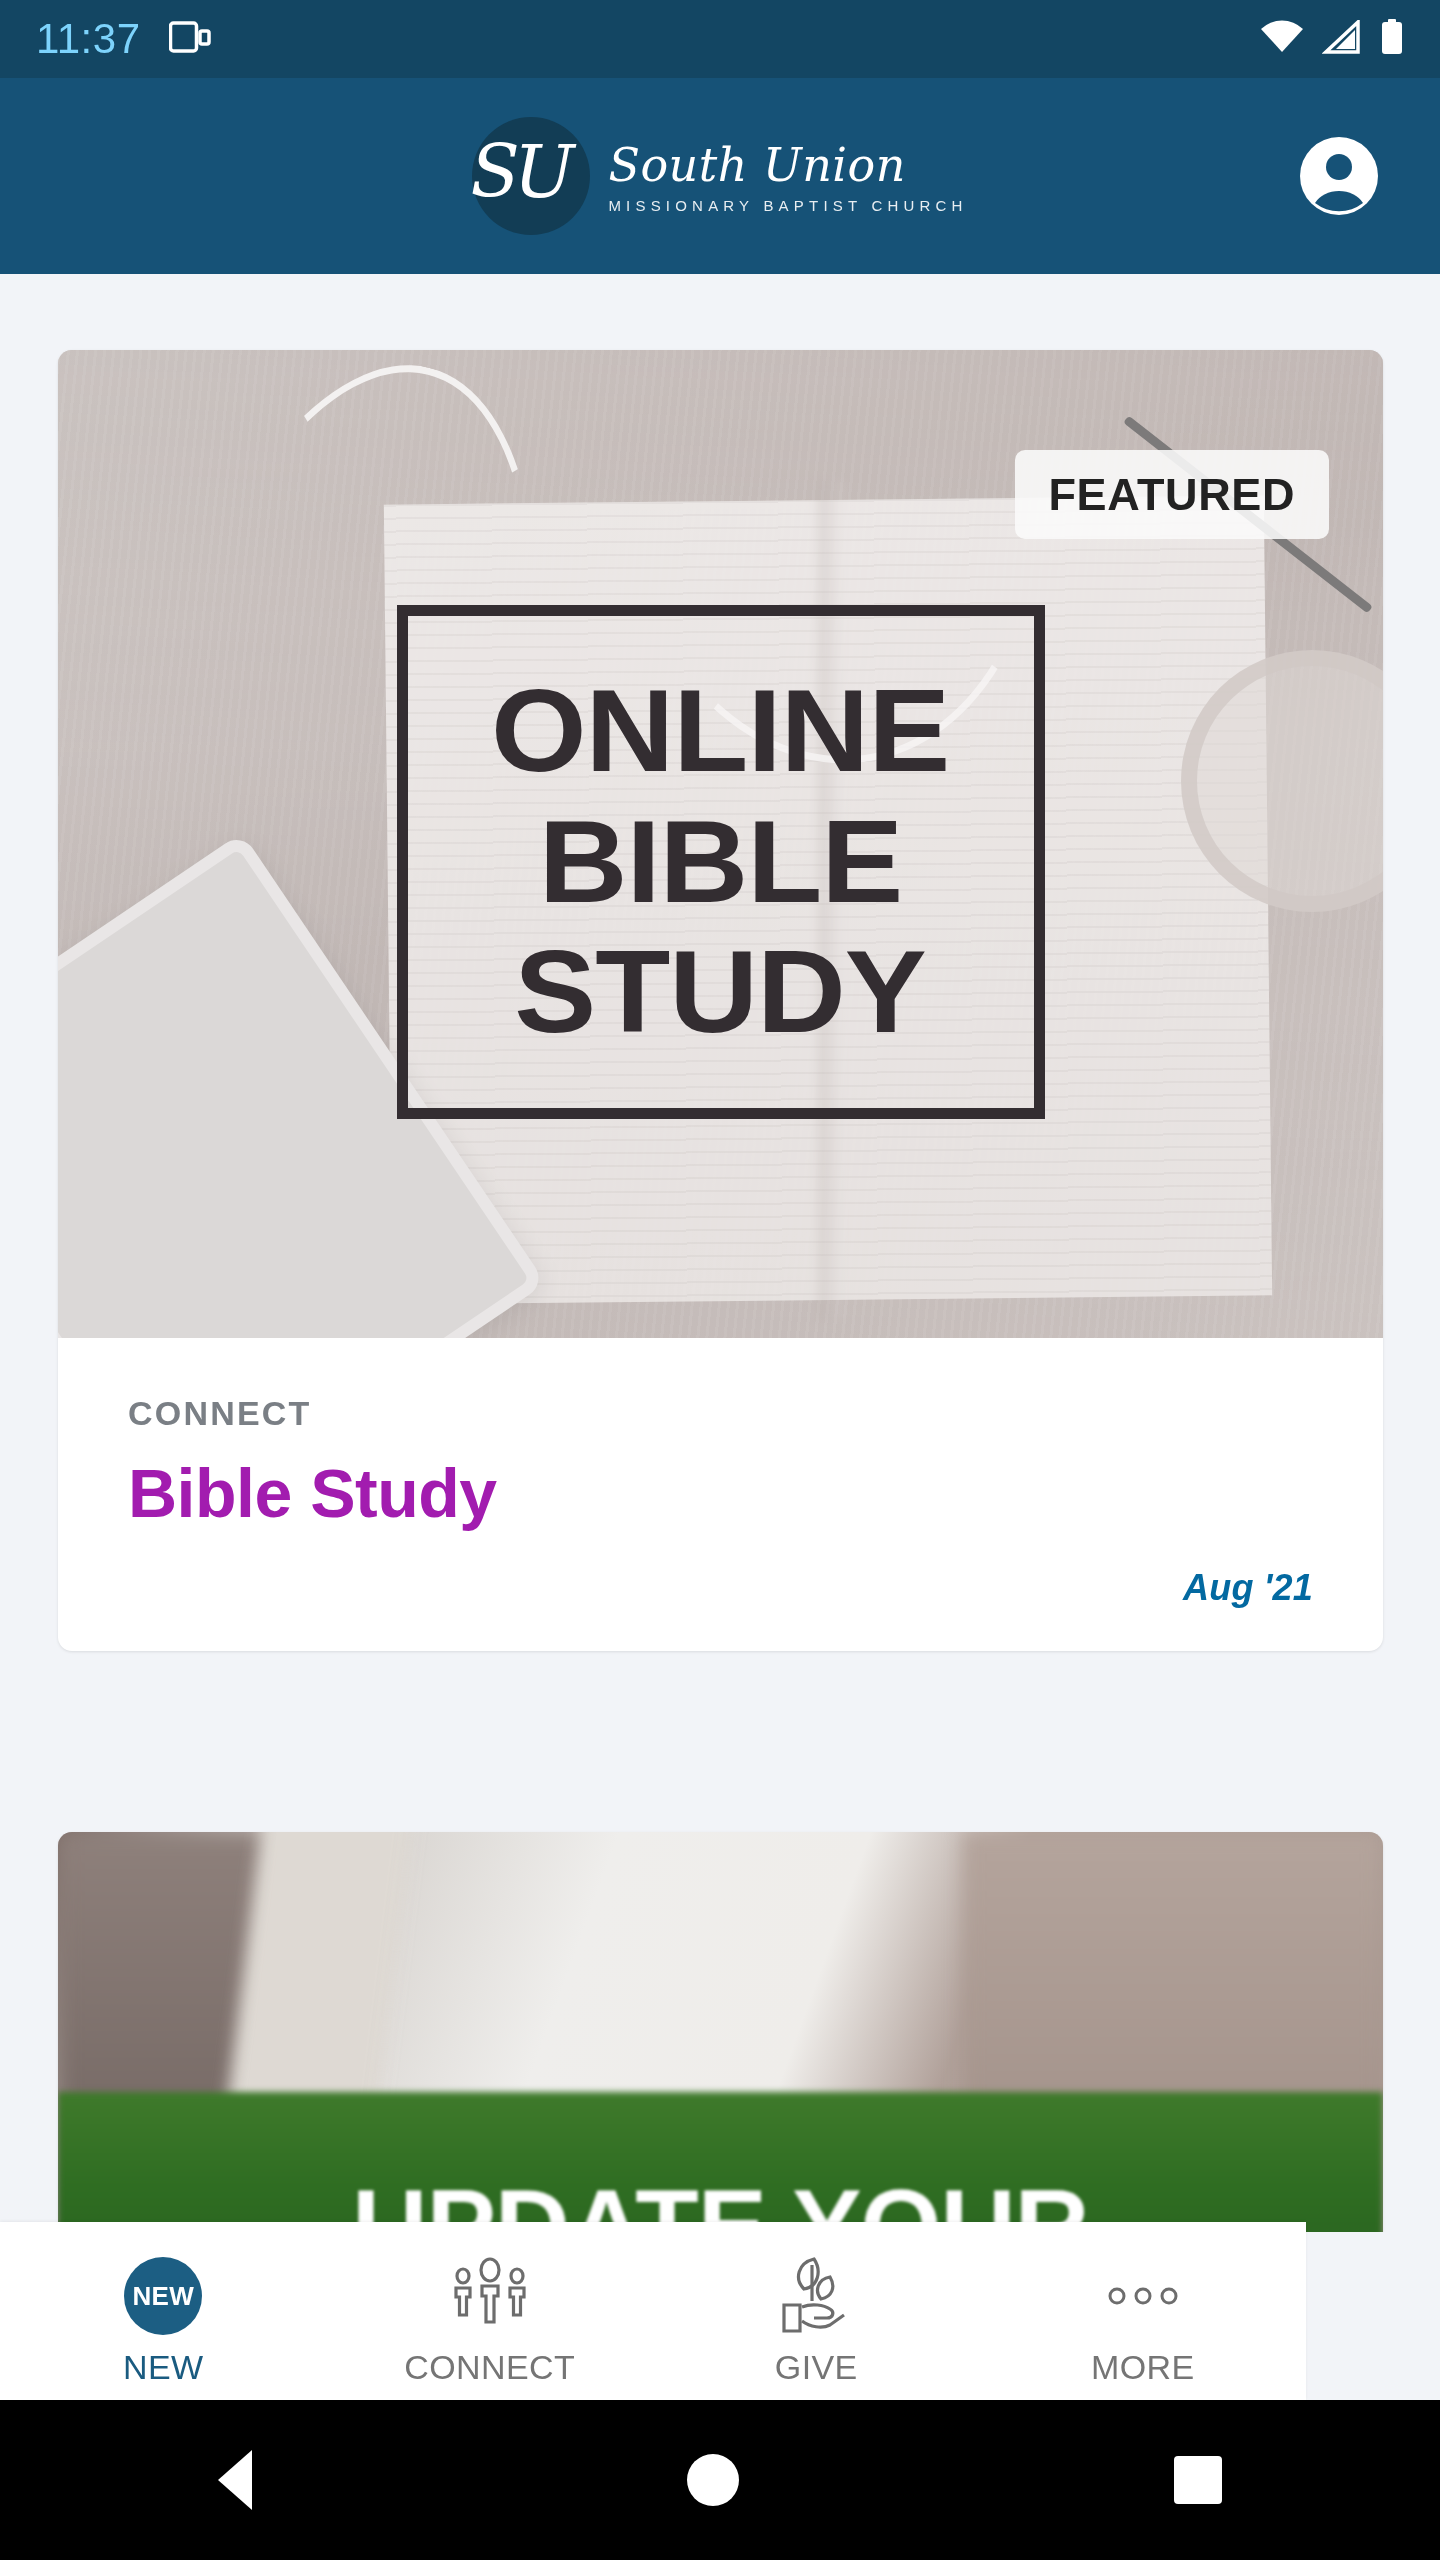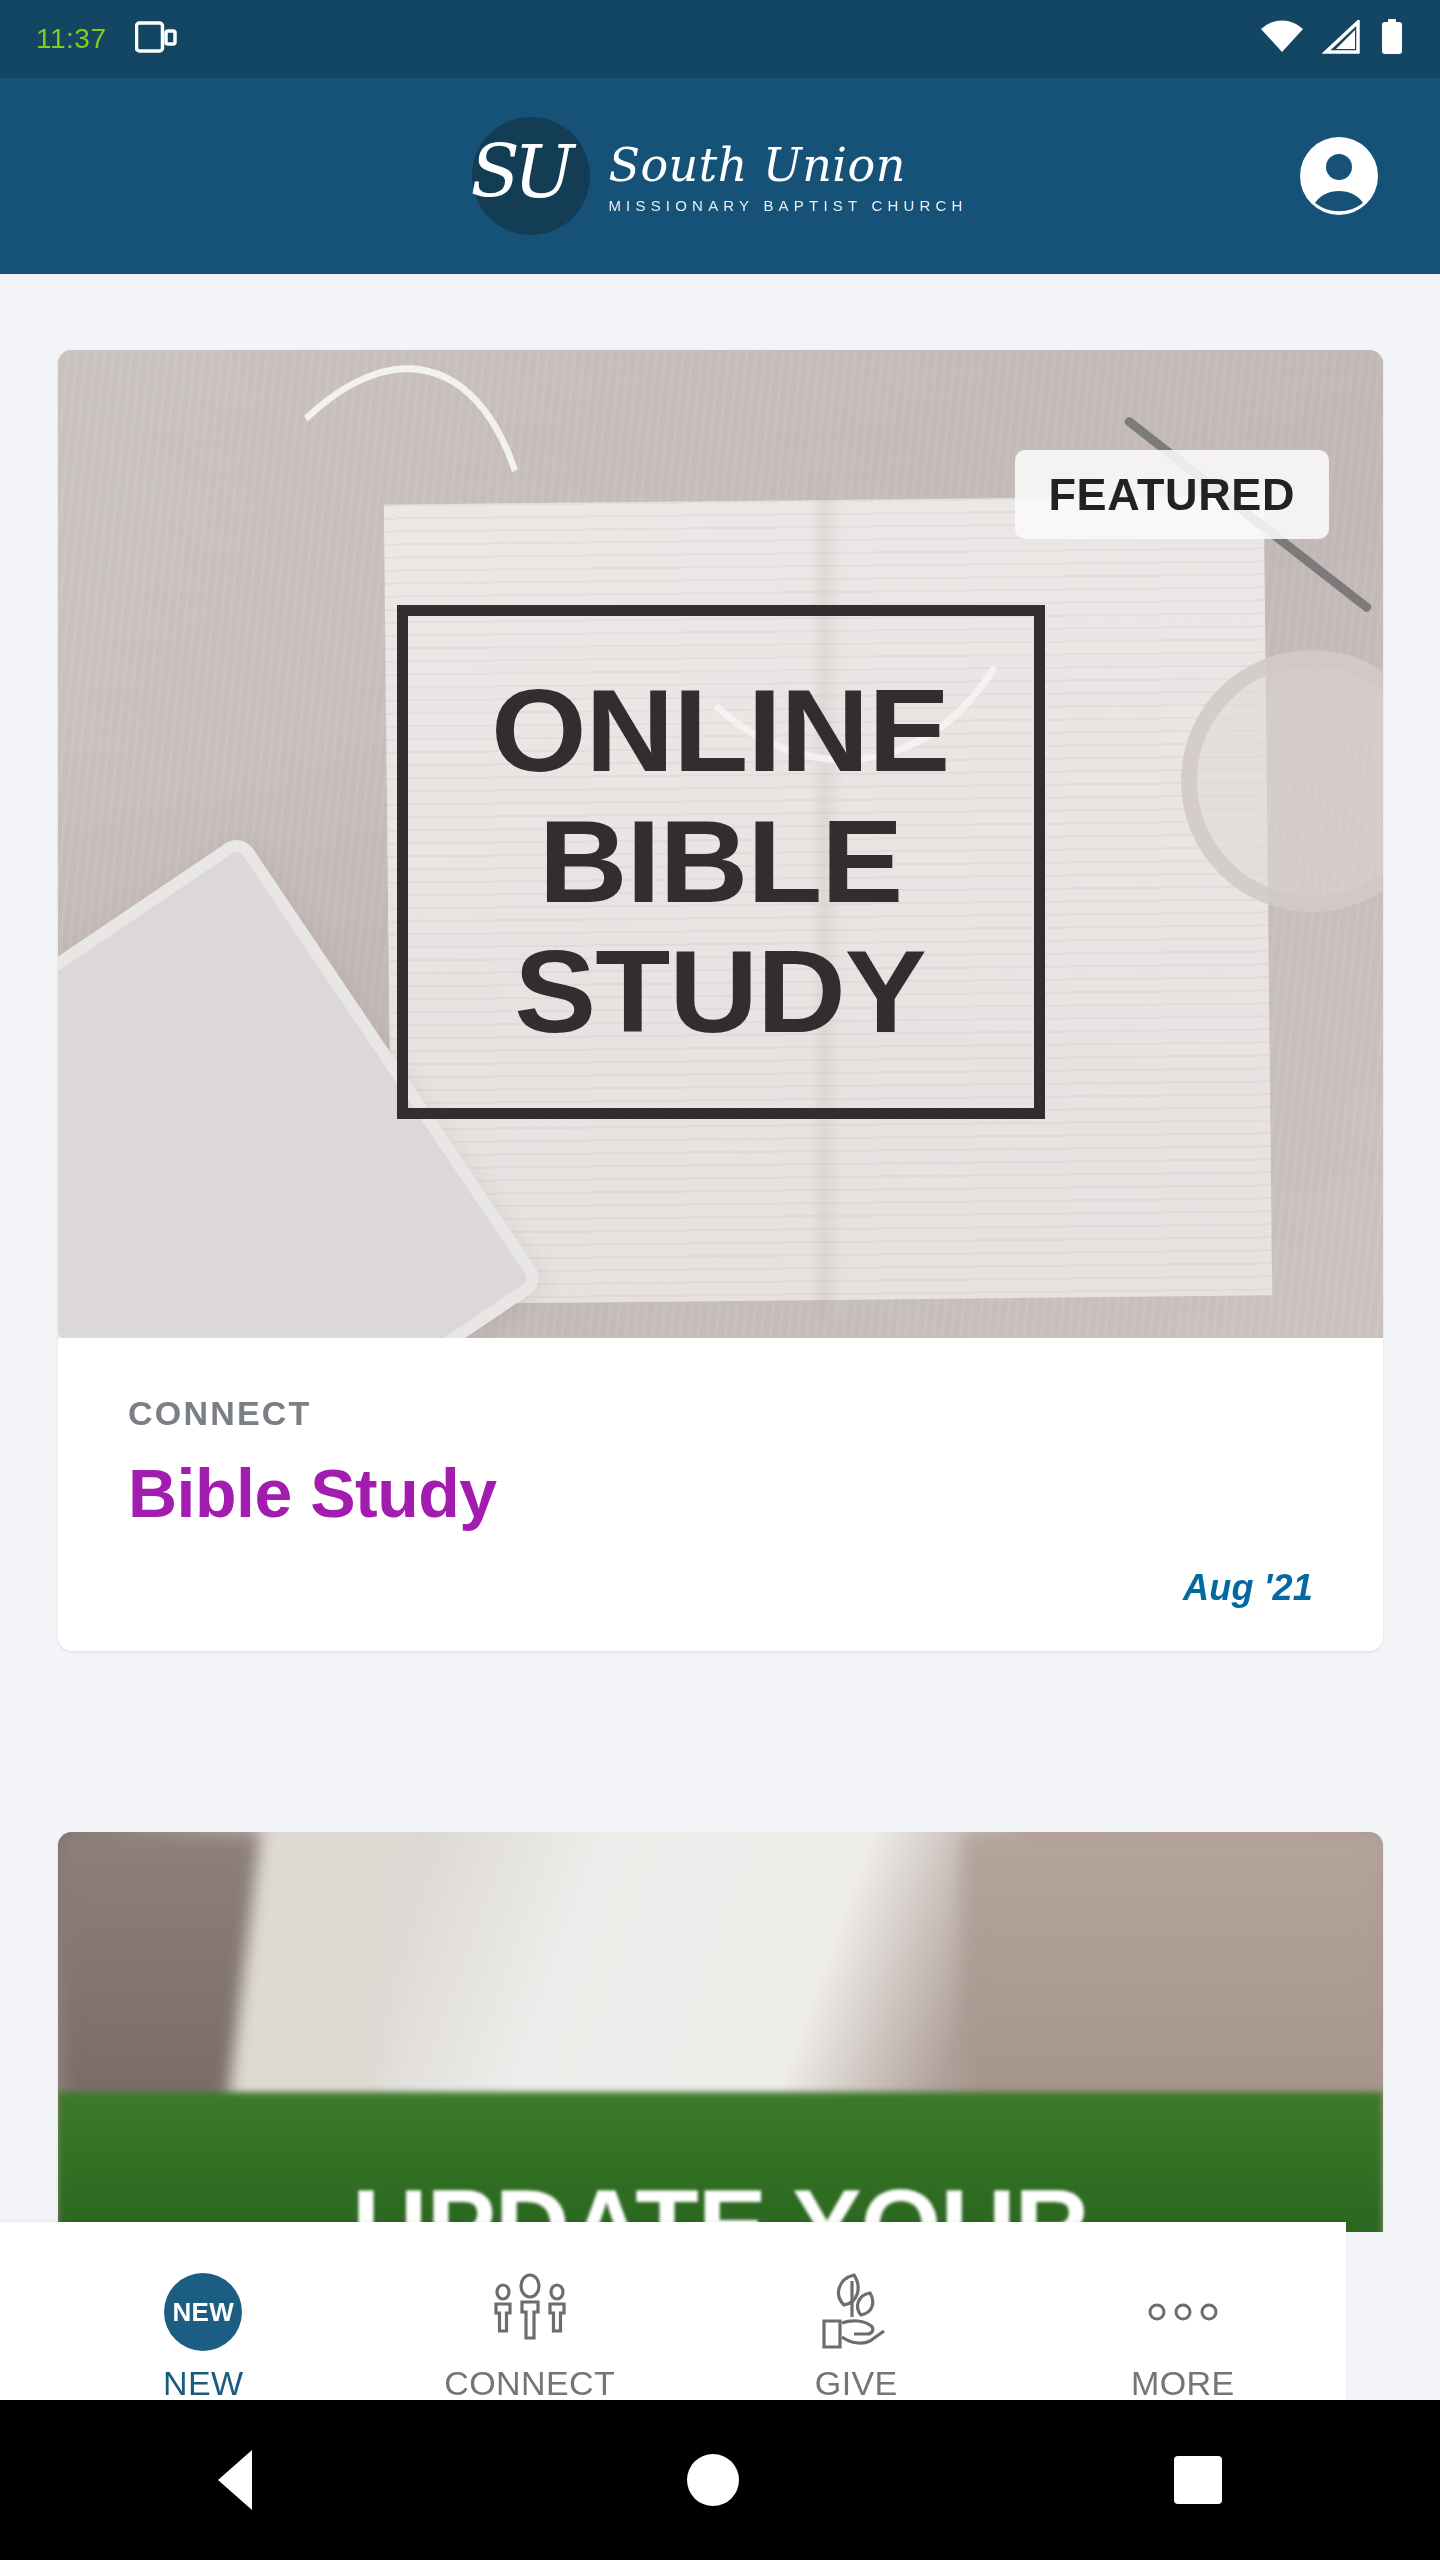--- a/index.html
+++ b/index.html
@@ -33,22 +33,22 @@
     justify-content: space-between;
     padding: 0 36px;
     box-sizing: border-box;
   }
   .status-left {
     display: flex;
     align-items: center;
     gap: 28px;
   }
   .status-time {
-    color: #84cc16;
-    font-size: 28px;
+    color: #7dd3fc;
+    font-size: 42px;
     letter-spacing: 0.5px;
     line-height: 1;
   }
   .status-right {
     display: flex;
     align-items: center;
     gap: 18px;
   }
 
   
@@ -346,23 +346,22 @@
   }
 
   
   .tab-bar {
     position: absolute;
     left: 0; bottom: 160px;
     width: 1306px;
     height: 178px;
     background: #ffffff;
     display: flex;
-    align-items: flex-end;
+    align-items: center;
     box-shadow: 0 -1px 3px rgba(0,0,0,0.06);
-    padding-left: 40px;
   }
   .tab {
     flex: 1;
     display: flex;
     flex-direction: column;
     align-items: center;
     padding-top: 14px;
     gap: 10px;
   }
   .tab-icon {

